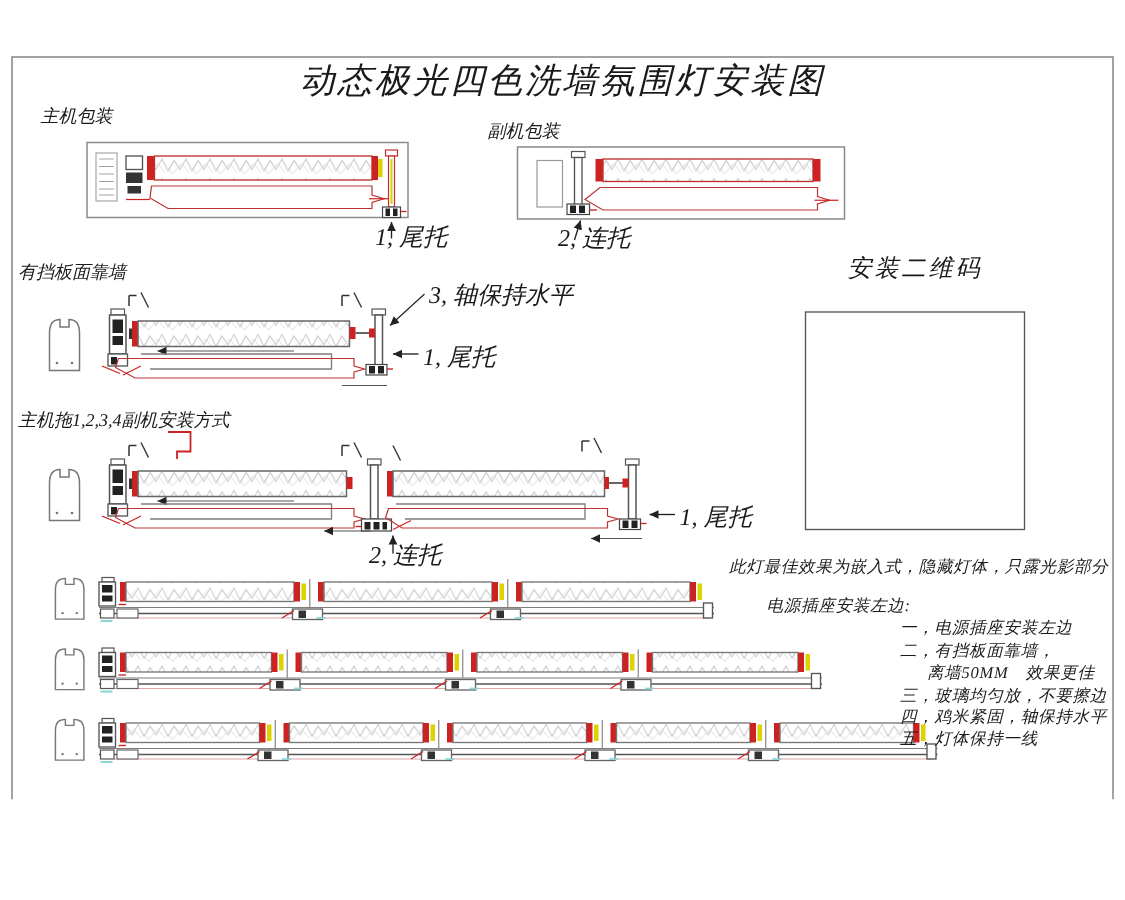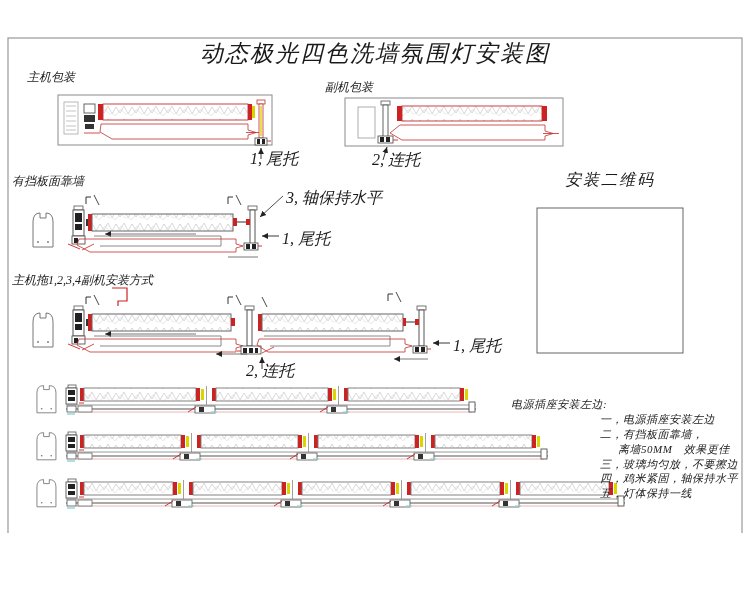--- a/index.html
+++ b/index.html
@@ -324,20 +324,21 @@
 
   <div class="lbl co" style="left:250px;top:149px">1, 尾托</div>
   <div class="lbl co" style="left:372px;top:150px">2, 连托</div>
   <div class="lbl co" style="left:286px;top:188px">3, 轴保持水平</div>
   <div class="lbl co" style="left:282px;top:229px">1, 尾托</div>
   <div class="lbl co" style="left:246px;top:361px">2, 连托</div>
   <div class="lbl co" style="left:453px;top:336px">1, 尾托</div>
 
   <div class="lbl qr-title">安装二维码</div>
 
+  <div class="lbl note" style="left:486px;top:372px">此灯最佳效果为嵌入式，隐藏灯体，只露光影部分</div>
   <div class="lbl note" style="left:511px;top:398px">电源插座安装左边:</div>
   <div class="lbl note" style="left:600px;top:413px">一，电源插座安装左边</div>
   <div class="lbl note" style="left:600px;top:428px">二，有挡板面靠墙，</div>
   <div class="lbl note" style="left:618px;top:443px">离墙50MM　效果更佳</div>
   <div class="lbl note" style="left:600px;top:457.5px">三，玻璃均匀放，不要擦边</div>
   <div class="lbl note" style="left:600px;top:472px">四，鸡米紧固，轴保持水平</div>
   <div class="lbl note" style="left:600px;top:487px">五，灯体保持一线</div>
 </div>
 
 </body></html>

